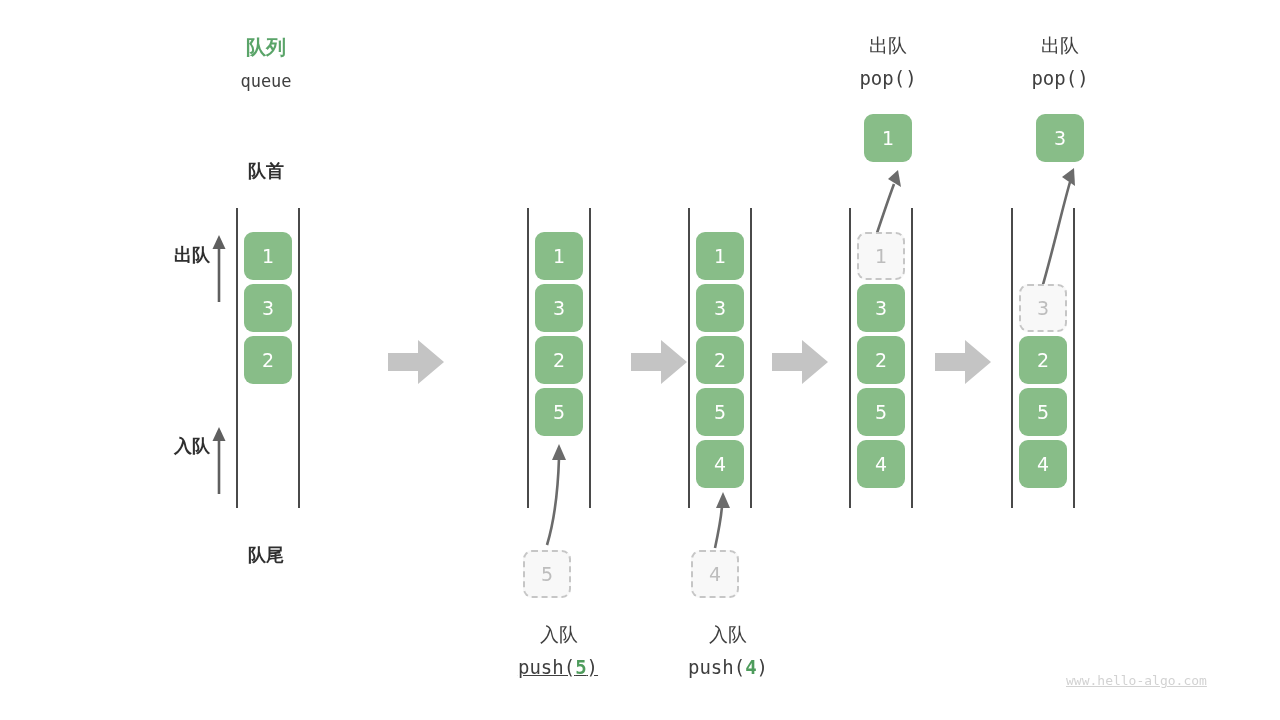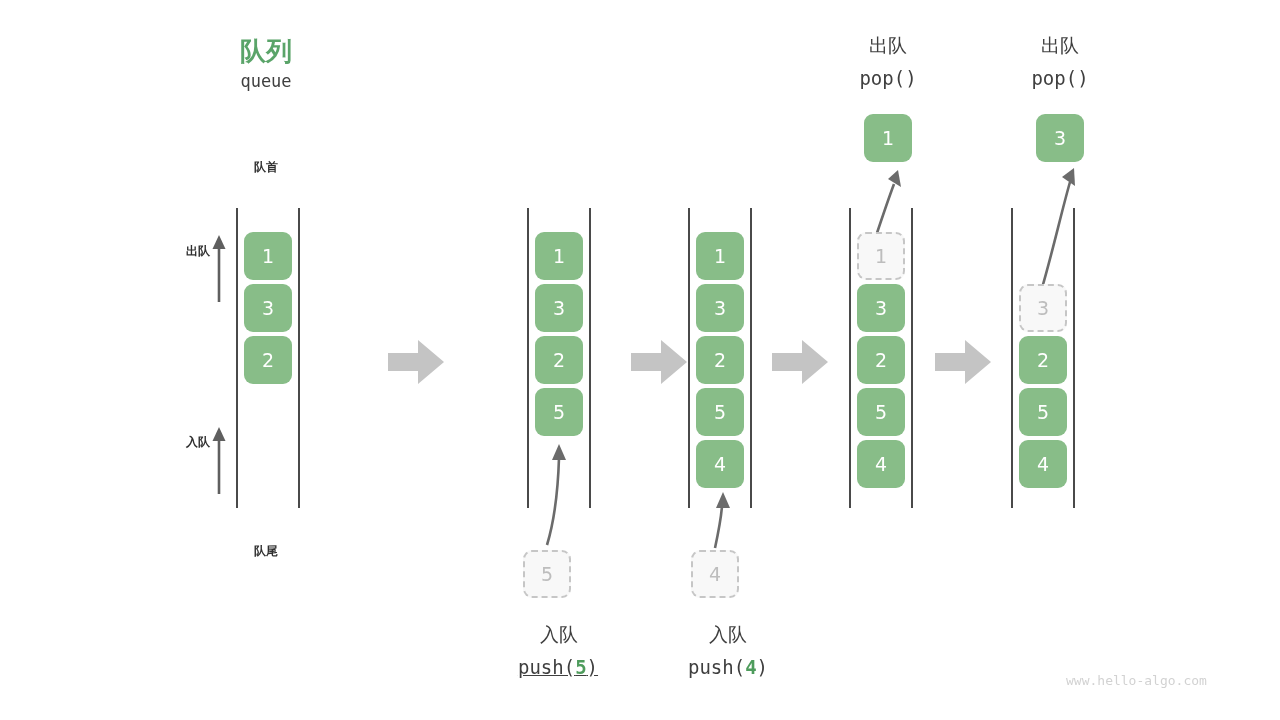--- a/index.html
+++ b/index.html
@@ -17,36 +17,36 @@
     position: relative;
     width: 1280px;
     height: 720px;
   }
   .abs { position: absolute; }
 
   
   .title-cn {
     font-family: "DejaVu Sans", sans-serif;
     font-weight: bold;
-    font-size: 26px;
+    font-size: 20px;
     color: #5aa469;
     text-align: center;
     white-space: nowrap;
   }
   .title-en {
     font-family: "DejaVu Sans Mono", monospace;
     font-size: 17px;
     color: #3f3f3f;
     text-align: center;
     white-space: nowrap;
   }
   .label-bold {
     font-family: "DejaVu Sans", sans-serif;
     font-weight: bold;
-    font-size: 12px;
+    font-size: 18px;
     color: #2f2f2f;
     text-align: center;
     white-space: nowrap;
   }
   .op-cn {
     font-family: "DejaVu Sans", sans-serif;
     font-size: 19px;
     color: #3f3f3f;
     text-align: center;
     white-space: nowrap;
@@ -219,15 +219,15 @@
   <div class="abs" style="left:1011px; top:208px; width:64px; height:300px;">
     <div class="abs rail" style="left:0px; top:0px; height:300px;"></div>
     <div class="abs rail" style="left:62px; top:0px; height:300px;"></div>
 
     <div class="abs cell ghost" style="left:8px; top:76px;">3</div>
     <div class="abs cell" style="left:8px; top:128px;">2</div>
     <div class="abs cell" style="left:8px; top:180px;">5</div>
     <div class="abs cell" style="left:8px; top:232px;">4</div>
   </div>
 
-  <div class="abs watermark" style="left:1066px; top:673px;">www.hello-algo.com</div>
+  <div class="abs watermark" style="left:1066px; top:673px;text-decoration:underline;">www.hello-algo.com</div>
 
 </div>
 
 </body></html>

